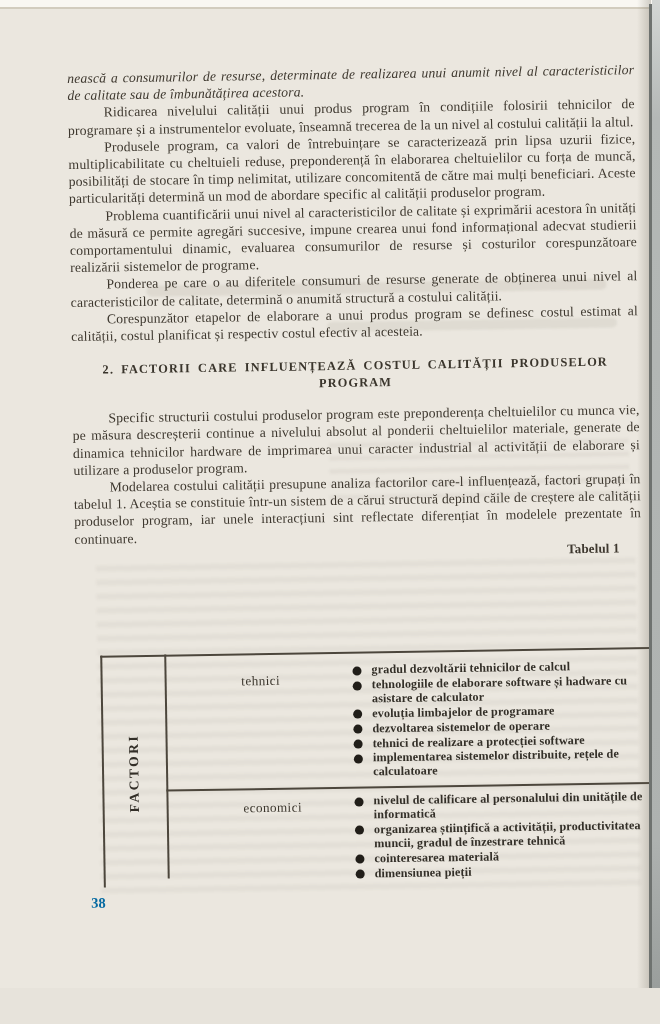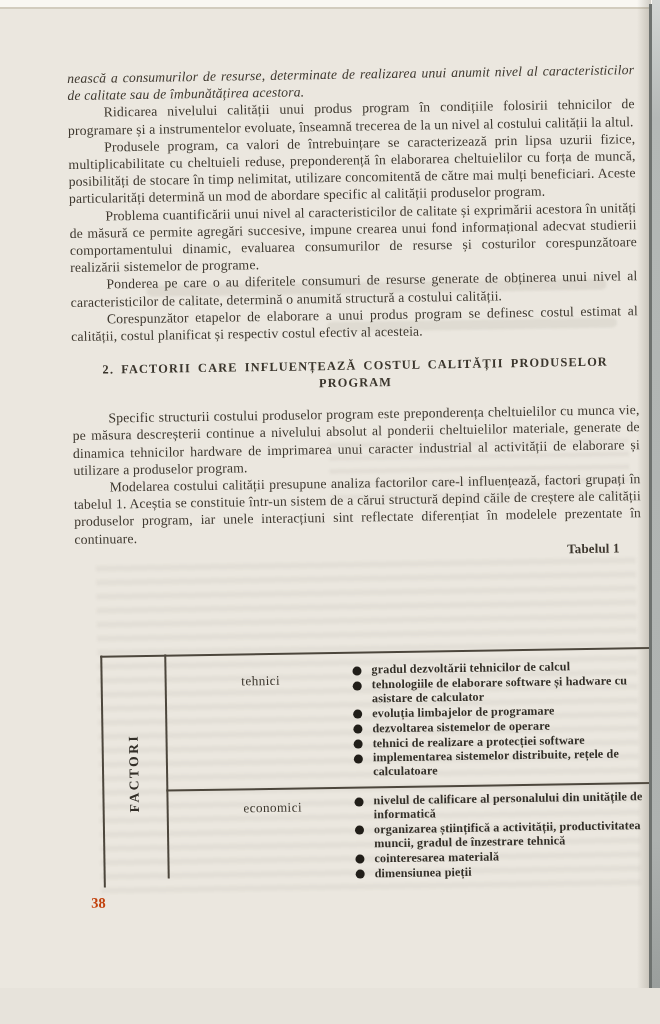--- a/index.html
+++ b/index.html
@@ -85,21 +85,21 @@
   .blist{position:absolute;left:348px;width:302px;margin:0;padding:0;list-style:none;
     font-size:12.2px;line-height:13.9px;font-weight:bold;color:#332f28;
     letter-spacing:.1px;text-align:left;}
   .blist.tehnici{top:664px;}
   .blist.economici{top:795px;}
   .blist li{position:relative;padding-left:21px;margin:0 0 1px 0;}
   .blist .dot{position:absolute;left:2px;top:2.6px;width:9px;height:9px;
     border-radius:50%;background:#211e19;}
 
   .pagenum{position:absolute;left:85px;top:891px;font-size:14.5px;font-weight:bold;
-    color:#c2410c;}
+    color:#0369a1;}
 </style>
 </head>
 <body>
 
 <div class="scan">
   <div class="paper"></div>
   <div class="top-strip"></div>
   <div class="top-edge-line"></div>
 
   <div class="rot">

